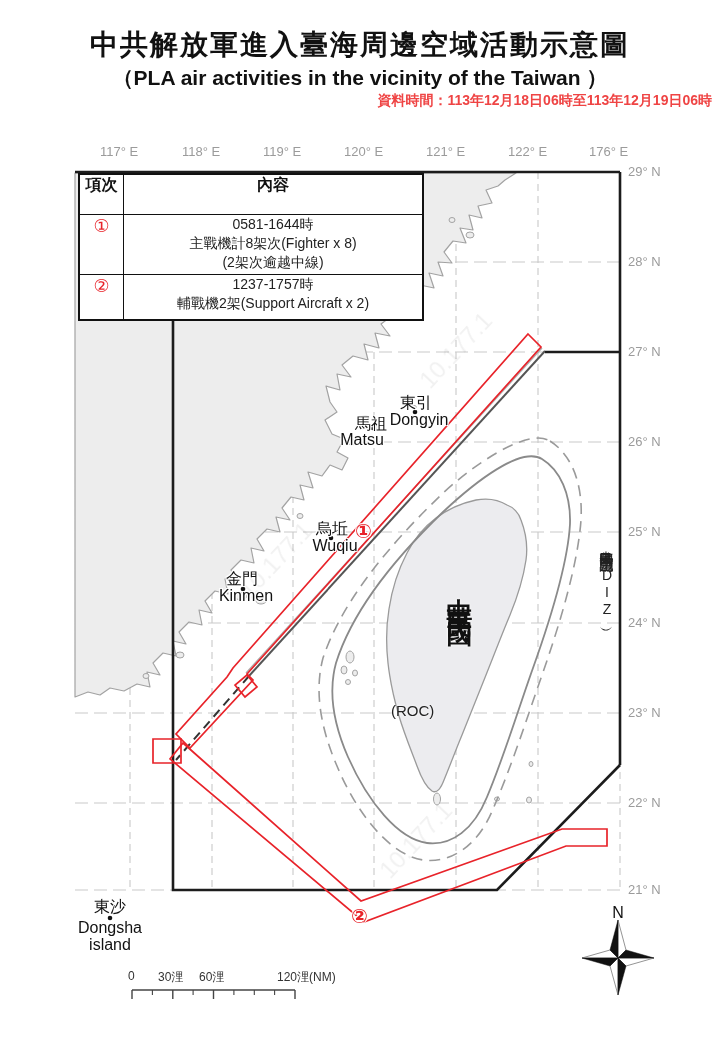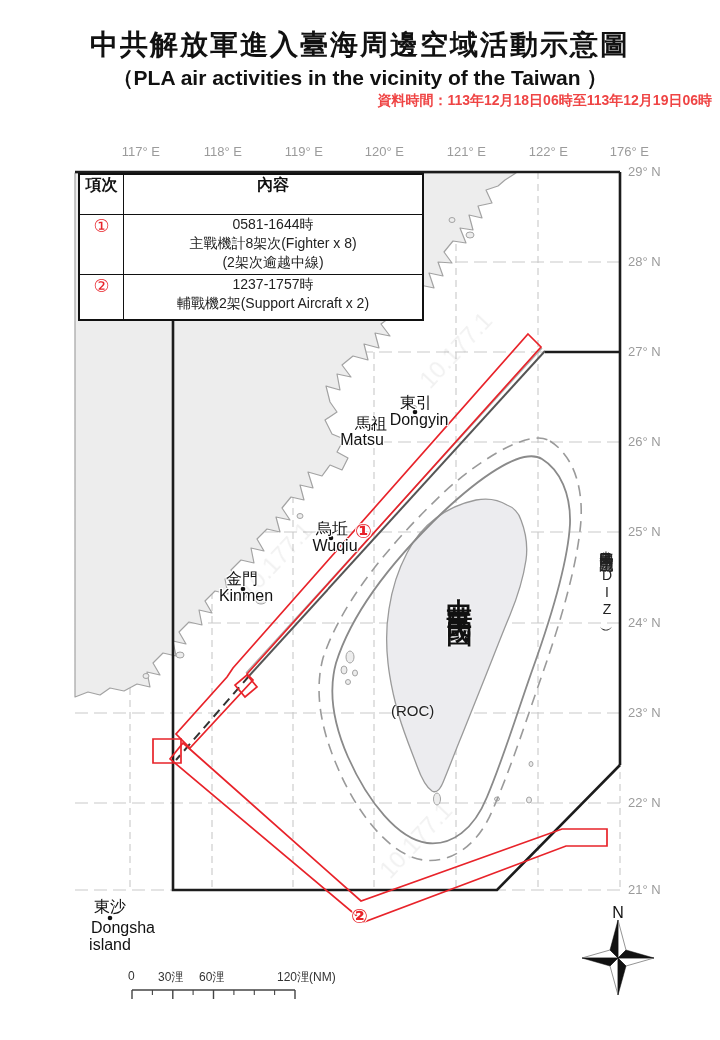--- a/index.html
+++ b/index.html
@@ -3,21 +3,21 @@
 <meta charset="utf-8">
 <style>
   html,body{margin:0;padding:0;background:#fff;}
   #page{position:relative;width:720px;height:1040px;background:#fff;overflow:hidden;
         font-family:"Liberation Sans","DejaVu Sans",sans-serif;}
   .abs{position:absolute;}
   #main-title{left:0;top:26px;width:720px;text-align:center;font-family:"DejaVu Serif",serif;
       font-weight:bold;font-size:28px;letter-spacing:2px;color:#111;}
   #sub-title{left:0;top:64px;width:720px;text-align:center;font-weight:bold;font-size:21px;color:#111;}
   #data-time{right:8px;top:92px;width:500px;text-align:right;font-weight:bold;font-size:14px;color:#ef4444;}
-  .lon-label{top:144px;width:60px;margin-left:-30px;text-align:right;font-size:13px;color:#9b9b9b;}
+  .lon-label{top:144px;width:60px;margin-left:-30px;text-align:left;font-size:13px;color:#9b9b9b;}
   .lat-label{left:628px;width:50px;font-size:13px;color:#9b9b9b;}
   
   #info-table{left:78px;top:173px;width:342px;border:2px solid #111;background:#fff;
       display:grid;grid-template-columns:44px 1fr;grid-template-rows:40px 60px 44px;}
   #info-table .cell{border-right:1.5px solid #111;border-bottom:1.5px solid #111;
       display:flex;flex-direction:column;align-items:center;}
   #info-table .last-col{border-right:none;}
   #info-table .last-row{border-bottom:none;}
   .th{font-weight:bold;font-size:16px;color:#111;}
   .marker-red{color:#e8232a;font-size:18px;}
@@ -183,21 +183,21 @@
 
   <div class="abs place" style="left:388px;top:393px;width:56px">東引</div>
   <div class="abs place" style="left:383px;top:411px;width:72px">Dongyin</div>
   <div class="abs place" style="left:343px;top:414px;width:56px">馬祖</div>
   <div class="abs place" style="left:334px;top:431px;width:56px">Matsu</div>
   <div class="abs place" style="left:304px;top:519px;width:56px">烏坵</div>
   <div class="abs place" style="left:307px;top:537px;width:56px">Wuqiu</div>
   <div class="abs place" style="left:214px;top:569px;width:56px">金門</div>
   <div class="abs place" style="left:218px;top:587px;width:56px">Kinmen</div>
   <div class="abs place" style="left:82px;top:897px;width:56px">東沙</div>
-  <div class="abs place" style="left:87px;top:919px;width:72px">Dongsha</div>
+  <div class="abs place" style="left:74px;top:919px;width:72px">Dongsha</div>
   <div class="abs place" style="left:82px;top:936px;width:56px">island</div>
 
   <div class="abs" id="roc-name">中華民國</div>
   <div class="abs" id="roc-paren">(ROC)</div>
 
   <div class="abs" id="adiz-label">中華民國防空識別區（ADIZ）</div>
 
   <div class="abs route-marker" style="left:355px;top:519px">①</div>
   <div class="abs route-marker" style="left:351px;top:904px">②</div>
 

